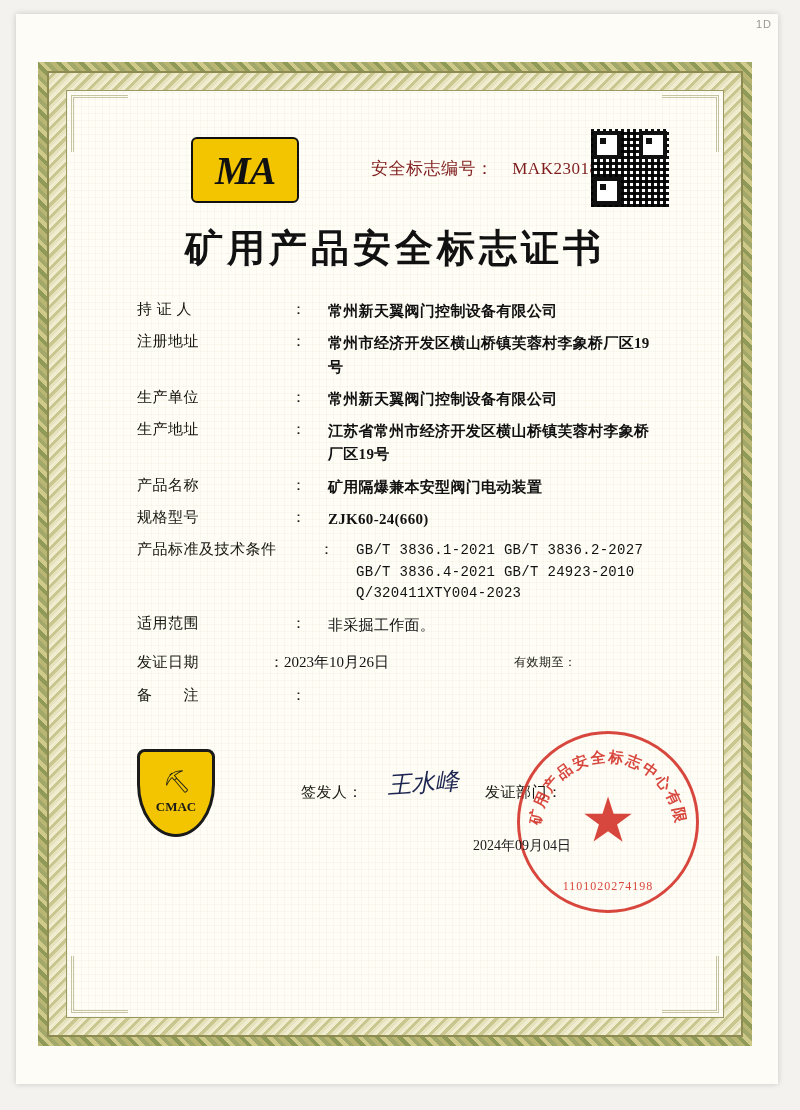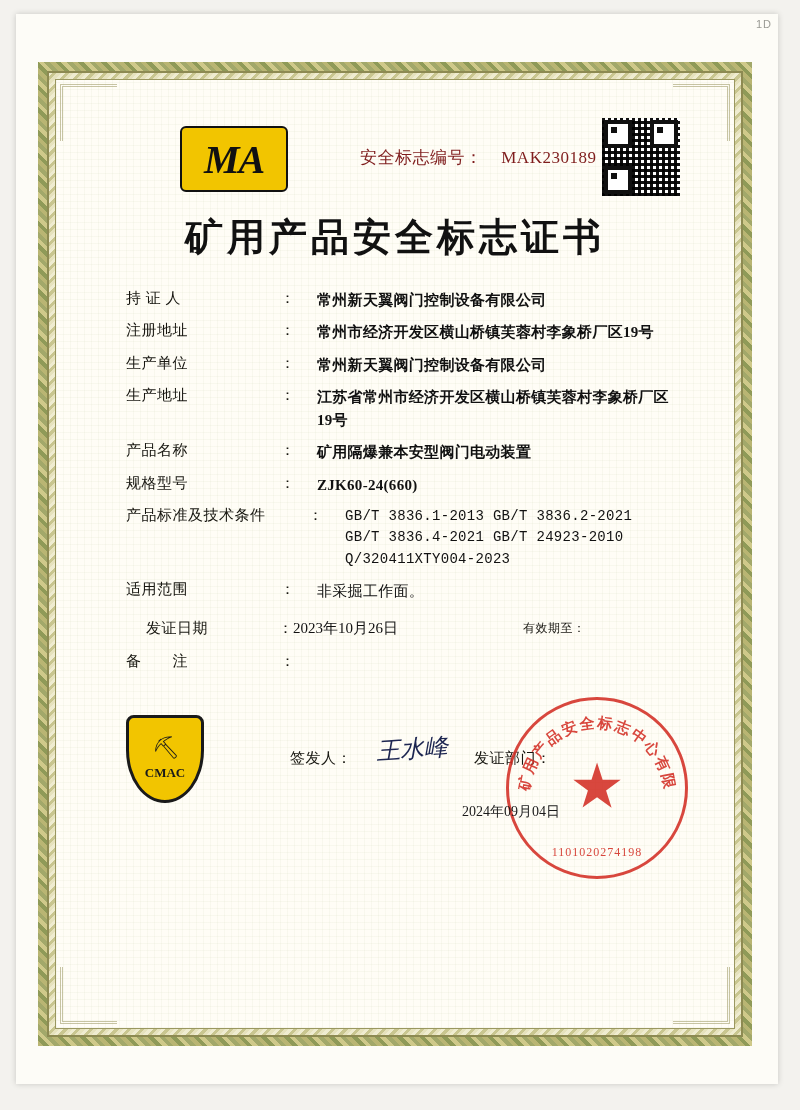--- a/index.html
+++ b/index.html
@@ -53,21 +53,21 @@
   }
   .border-mid {
     width: 100%; height: 100%;
     box-sizing: border-box;
     border: 2px solid #8d8a52;
     background:
       repeating-linear-gradient(-45deg,
         #e6e2bd 0px, #e6e2bd 3px,
         #c9c690 3px, #c9c690 6px,
         #efecd0 6px, #efecd0 9px);
-    padding: 6px;
+    padding: 17px;
   }
   .border-inner {
     width: 100%; height: 100%;
     box-sizing: border-box;
     border: 1px solid #9a9760;
     background: #fffdf6;
     position: relative;
     overflow: hidden;
   }
   .guilloche {
@@ -205,21 +205,20 @@
     font-size: 14px;
   }
   .f-value.normal { font-weight: normal; }
 
   .date-row {
     display: flex;
     align-items: center;
     margin-top: 16px;
     margin-bottom: 9px;
     font-family: "Liberation Serif", serif;
-    margin-left: 20px;
   }
   .date-row .f-label { width: 132px; flex: 0 0 132px; }
   .issue-val {
     font-size: 15px;
     color: #111;
     width: 230px;
   }
   .valid-label {
     font-size: 12px;
     color: #16150f;
@@ -428,21 +427,21 @@
 
             <div class="field-row">
               <div class="f-label">规格型号</div>
               <div class="f-colon">：</div>
               <div class="f-value">ZJK60-24(660)</div>
             </div>
 
             <div class="field-row">
               <div class="f-label wide">产品标准及技术条件</div>
               <div class="f-colon">：</div>
-              <div class="f-value mono">GB/T 3836.1-2013 GB/T 3836.2-2021 GB/T 3836.4-2021 GB/T 24923-2010 Q/320411XTY004-2023</div>
+              <div class="f-value mono">GB/T 3836.1-2021 GB/T 3836.2-2027 GB/T 3836.4-2021 GB/T 24923-2010 Q/320411XTY004-2023</div>
             </div>
 
             <div class="field-row">
               <div class="f-label">适用范围</div>
               <div class="f-colon">：</div>
               <div class="f-value normal">非采掘工作面。</div>
             </div>
 
             <div class="date-row">
               <div class="f-label">发证日期</div>

